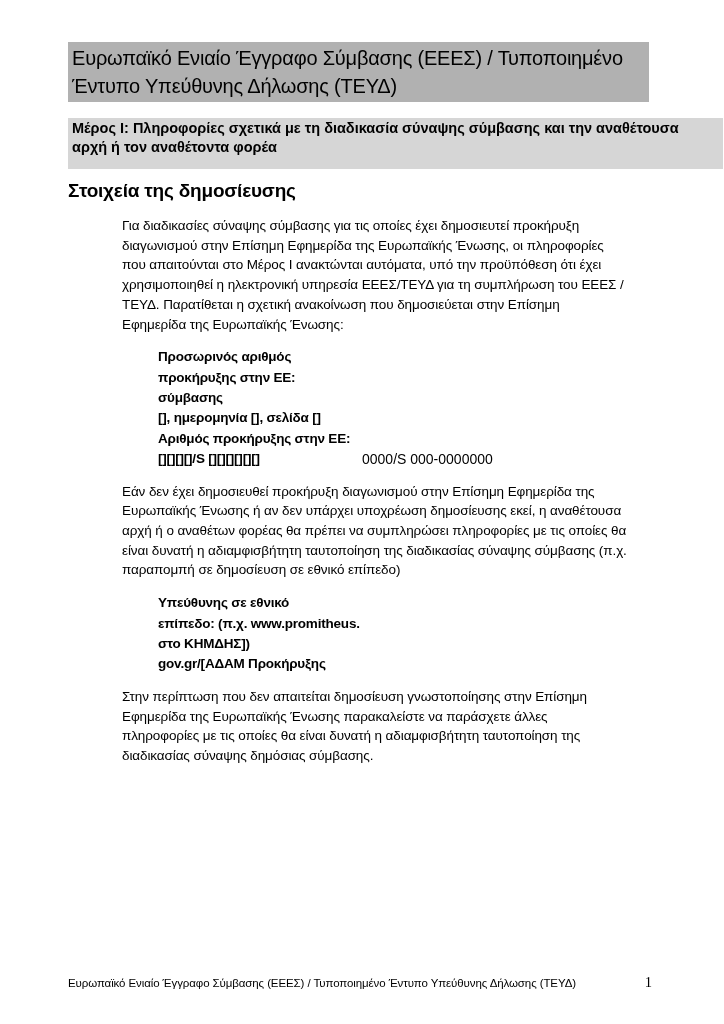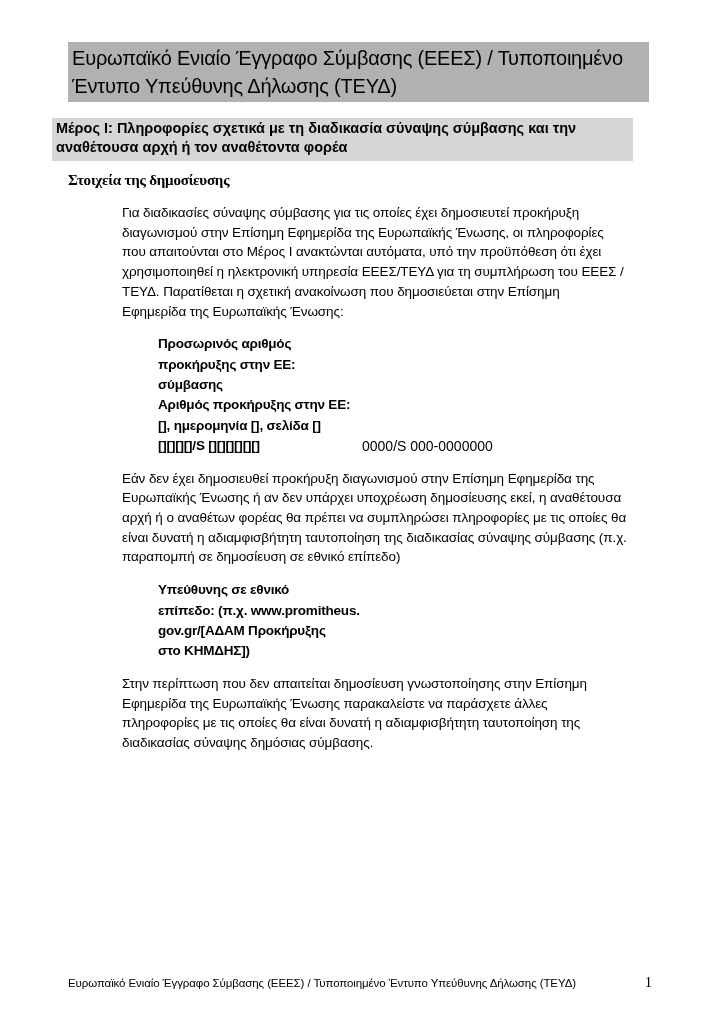--- a/index.html
+++ b/index.html
@@ -22,35 +22,34 @@
     width: 581px;
     box-sizing: border-box;
     background: var(--title-bar-bg, #b1b1b1);
     font-size: 20px;
     line-height: 28px;
     font-weight: 400;
     padding: 2px 6px 2px 4px;
     letter-spacing: -0.2px;
   }
   .part-bar {
-    margin: 16px 0 0 52px;
-    width: 581px;
+    margin: 16px 0 0 68px;
+    width: 655px;
     box-sizing: border-box;
     background: var(--part-bar-bg, #d6d6d6);
     font-size: 14.5px;
     line-height: 19px;
     font-weight: 700;
-    padding: 1px 24px 4px 4px;
+    padding: 1px 24px 12px 4px;
   }
   .section-heading {
     margin: 11px 0 14px 68px;
-    font-size: 15px;
+    font-size: 19px;
     font-weight: 700;
     letter-spacing: -0.2px;
-    font-family: Liberation Serif, serif;
   }
   .body-par {
     margin: 12px 0 0 122px;
     width: 505px;
     font-size: 13.5px;
     line-height: 19.7px;
     letter-spacing: -0.1px;
   }
   .par-1 { margin-top: 9px; }
   .field-row {
@@ -95,35 +94,35 @@
   <div class="part-bar">Μέρος Ι: Πληροφορίες σχετικά με τη διαδικασία σύναψης σύμβασης και την αναθέτουσα αρχή ή τον αναθέτοντα φορέα</div>
 
   <div class="section-heading">Στοιχεία της δημοσίευσης</div>
 
   <div class="body-par par-1">Για διαδικασίες σύναψης σύμβασης για τις οποίες έχει δημοσιευτεί προκήρυξη διαγωνισμού στην Επίσημη Εφημερίδα της Ευρωπαϊκής Ένωσης, οι πληροφορίες που απαιτούνται στο Μέρος Ι ανακτώνται αυτόματα, υπό την προϋπόθεση ότι έχει χρησιμοποιηθεί η ηλεκτρονική υπηρεσία ΕΕΕΣ/ΤΕΥΔ για τη συμπλήρωση του ΕΕΕΣ /ΤΕΥΔ. Παρατίθεται η σχετική ανακοίνωση που δημοσιεύεται στην Επίσημη Εφημερίδα της Ευρωπαϊκής Ένωσης:</div>
 
   <div class="field-row">
     <div class="field-label">
       <span>Προσωρινός αριθμός</span>
       <span>προκήρυξης στην ΕΕ: σύμβασης</span>
+      <span>[], ημερομηνία [], σελίδα []</span>
       <span>Αριθμός προκήρυξης στην ΕΕ:</span>
-      <span>[], ημερομηνία [], σελίδα []</span>
       <span>[][][][]/S [][][][][][]</span>
     </div>
     <div class="field-value">0000/S 000-0000000</div>
   </div>
 
   <div class="body-par">Εάν δεν έχει δημοσιευθεί προκήρυξη διαγωνισμού στην Επίσημη Εφημερίδα της Ευρωπαϊκής Ένωσης ή αν δεν υπάρχει υποχρέωση δημοσίευσης εκεί, η αναθέτουσα αρχή ή ο αναθέτων φορέας θα πρέπει να συμπληρώσει πληροφορίες με τις οποίες θα είναι δυνατή η αδιαμφισβήτητη ταυτοποίηση της διαδικασίας σύναψης σύμβασης (π.χ. παραπομπή σε δημοσίευση σε εθνικό επίπεδο)</div>
 
   <div class="field-row">
     <div class="field-label">
       <span>Υπεύθυνης σε εθνικό</span>
       <span>επίπεδο: (π.χ. www.promitheus.</span>
+      <span>στο ΚΗΜΔΗΣ])</span>
       <span>gov.gr/[ΑΔΑΜ Προκήρυξης</span>
-      <span>στο ΚΗΜΔΗΣ])</span>
     </div>
   </div>
 
   <div class="body-par">Στην περίπτωση που δεν απαιτείται δημοσίευση γνωστοποίησης στην Επίσημη Εφημερίδα της Ευρωπαϊκής Ένωσης παρακαλείστε να παράσχετε άλλες πληροφορίες με τις οποίες θα είναι δυνατή η αδιαμφισβήτητη ταυτοποίηση της διαδικασίας σύναψης δημόσιας σύμβασης.</div>
 
   <div class="footer">
     <span class="footer-text">Ευρωπαϊκό Ενιαίο Έγγραφο Σύμβασης (ΕΕΕΣ) / Τυποποιημένο Έντυπο Υπεύθυνης Δήλωσης (ΤΕΥΔ)</span>
     <span class="footer-page">1</span>
   </div>
 

